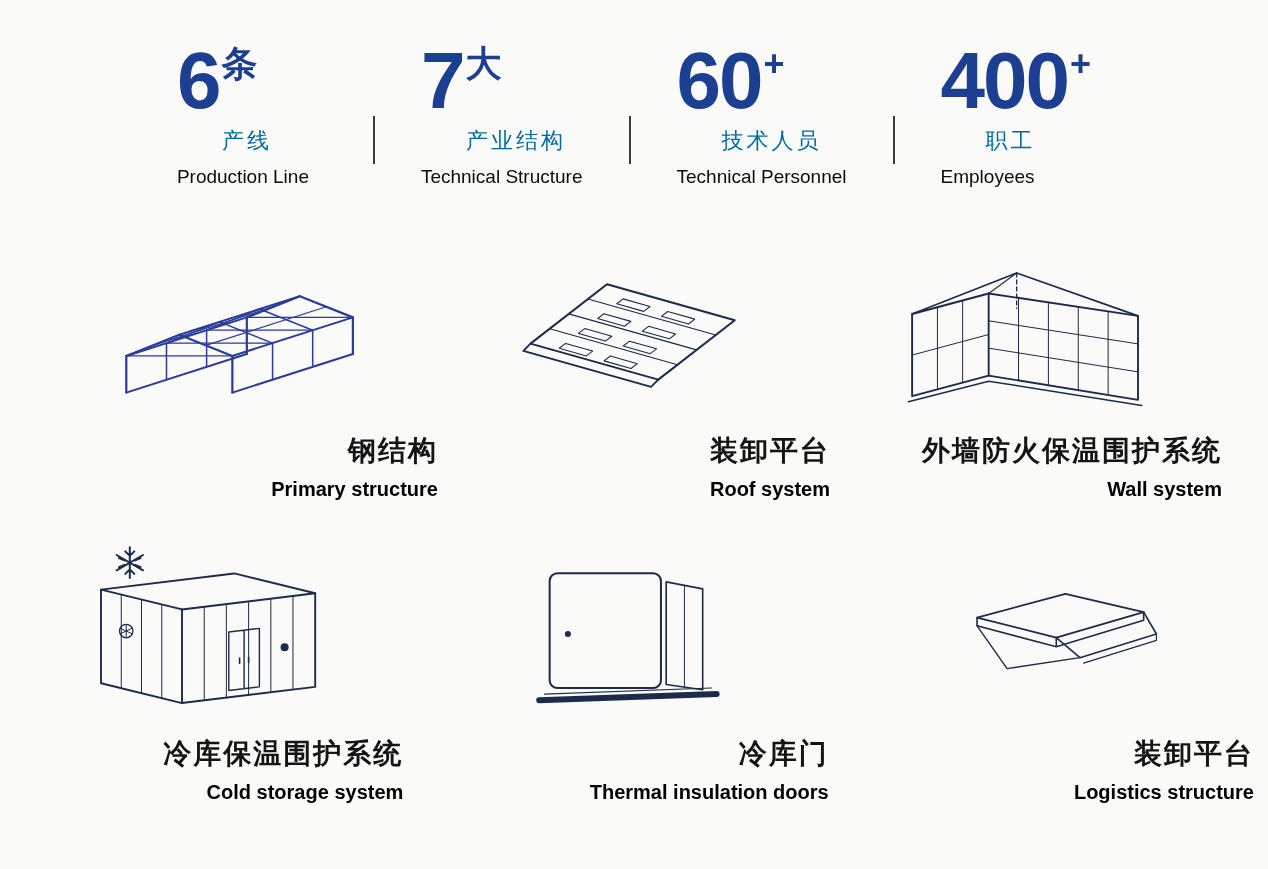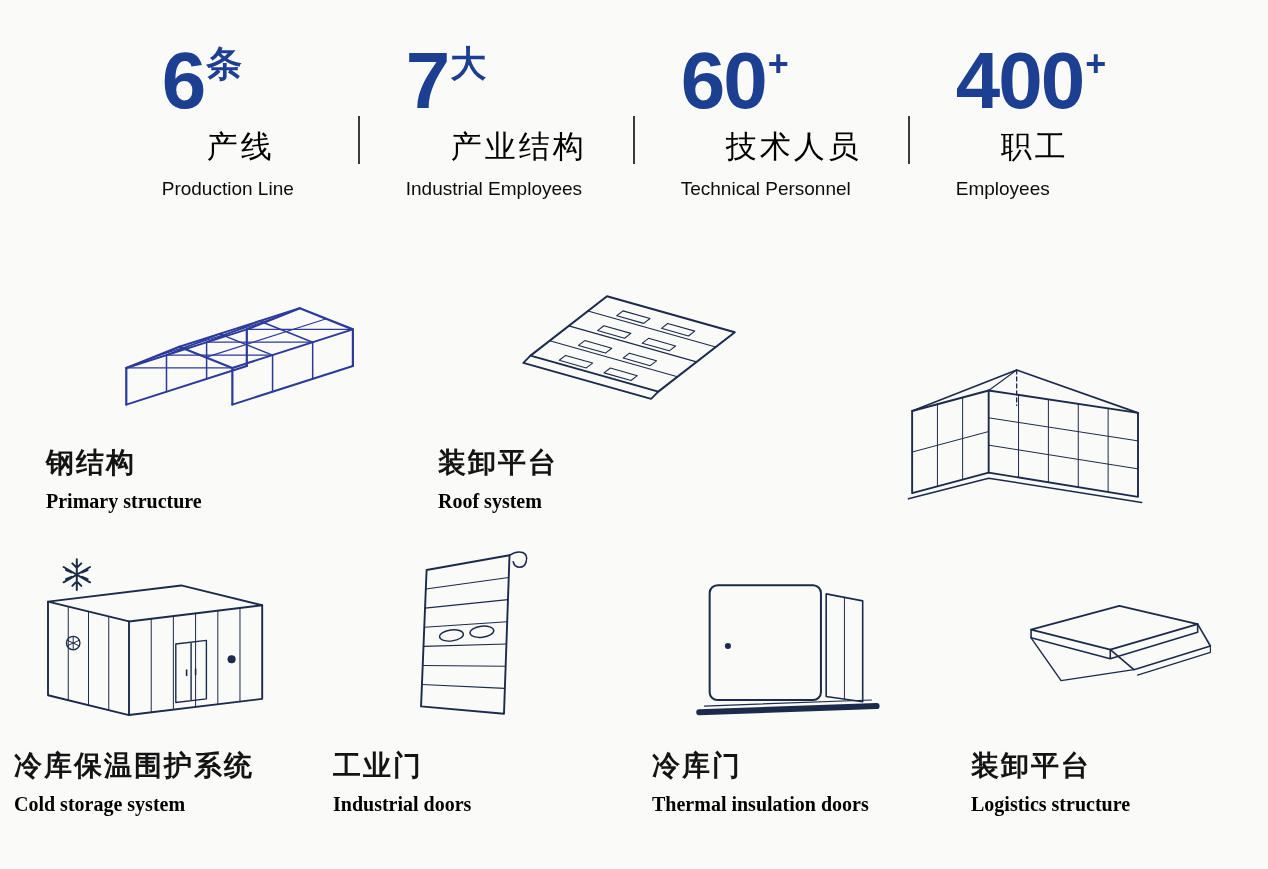--- a/index.html
+++ b/index.html
@@ -17,29 +17,29 @@
     display: flex; justify-content: center; align-items: flex-start;
     padding-top: 44px; gap: 46px;
   }
   .stat { text-align: left; min-width: 150px; }
   .stat-number {
     display: flex; align-items: flex-start;
     color: var(--accent, #1d3f92); font-weight: bold;
   }
   .stat-value { font-size: 80px; line-height: 0.92; letter-spacing: -2px; }
   .stat-unit  { font-size: 36px; line-height: 1; margin-top: 2px; margin-left: 2px; }
-  .stat-label-zh { font-size: 31px; margin-top: 8px; letter-spacing: 3px; color: #000000; margin-left: 45px; }
+  .stat-label-zh { font-size: 22px; margin-top: 8px; letter-spacing: 3px; color: #0369a1; margin-left: 45px; }
   .stat-label-en { font-size: 19px; font-weight: normal; margin-top: 10px; color: #0c0c0c; }
   .stat-divider { width: 2px; height: 48px; background: #3c3c3c; margin-top: 72px; flex: 0 0 2px; }
 
   
   .row { display: flex; align-items: flex-end; }
   .row-top { margin-top: 30px; padding: 0 46px; }
   .row-bottom { margin-top: 26px; padding: 0 14px; gap: 36px; }
-  .product { flex: 1; text-align: left; margin: 0; font-family: Liberation Serif, serif; }
+  .product { flex: 1; text-align: right; margin: 0; }
   .illus {
     height: 198px; display: flex;
     align-items: flex-end; justify-content: center;
     padding-bottom: 4px;
   }
   .row-bottom .illus { height: 192px; }
   .cap-zh { font-size: 28px; font-weight: 600; letter-spacing: 2px; color: #141414; margin-top: 16px; }
   .cap-en { font-size: 20px; font-weight: 600; margin-top: 8px; color: #000000; }
 
   .illus svg { color: var(--ink, #1c2b4a); }
@@ -63,21 +63,21 @@
     </div>
 
     <div class="stat-divider"></div>
 
     <div class="stat">
       <div class="stat-number">
         <span class="stat-value">7</span>
         <span class="stat-unit">大</span>
       </div>
       <div class="stat-label-zh">产业结构</div>
-      <div class="stat-label-en">Industrial Employees</div>
+      <div class="stat-label-en">Technical Structure</div>
     </div>
 
     <div class="stat-divider"></div>
 
     <div class="stat">
       <div class="stat-number">
         <span class="stat-value">60</span>
         <span class="stat-unit">+</span>
       </div>
       <div class="stat-label-zh">技术人员</div>
@@ -147,20 +147,24 @@
           <path stroke-width="1.7" d="M18 60 L130 16 L260 62"></path>
           <path stroke-width="1.1" d="M100 38 L130 16"></path>
           <path stroke-width="1.3" stroke-dasharray="4 3" d="M130 16 L130 54"></path>
           <path stroke-width="1" d="M132 42.8 L132 131.2 M164 47.6 L164 136.4 M196 52.4 L196 141.6 M228 57.2 L228 146.8"></path>
           <path stroke-width="1" d="M100 67.3 L260 92 M100 96.6 L260 122"></path>
           <path stroke-width="1" d="M45.1 52.7 L45.1 140.7 M72.1 45.5 L72.1 133.5"></path>
           <path stroke-width="1" d="M18 104 L100 82"></path>
           <path stroke-width="1.5" d="M14 154 L100 132 L264 158"></path>
         </svg>
       </div>
+      <figcaption>
+        <div class="cap-zh">外墙防火保温围护系统</div>
+        <div class="cap-en">Wall system</div>
+      </figcaption>
     </figure>
 
   </section>
 
   <section class="row row-bottom">
 
     <figure class="product">
       <div class="illus">
         <svg width="252" height="176" viewBox="0 0 280 195" fill="none" stroke="currentColor" stroke-linecap="round" stroke-linejoin="round">
           <path stroke-width="2" d="M52 9 L52 43 M37.3 17.5 L66.7 34.5 M37.3 34.5 L66.7 17.5
@@ -177,36 +181,20 @@
           <path stroke-width="1" d="M48 95 L48 109 M41.5 99 L54.5 105 M41.5 105 L54.5 99"></path>
           <circle cx="224" cy="120" r="4.5" fill="currentColor" stroke="none"></circle>
         </svg>
       </div>
       <figcaption>
         <div class="cap-zh">冷库保温围护系统</div>
         <div class="cap-en">Cold storage system</div>
       </figcaption>
     </figure>
 
-    <figure class="product">
-      <div class="illus">
-        <svg width="129" height="185" viewBox="30 0 140 200" fill="none" stroke="currentColor" stroke-linecap="round" stroke-linejoin="round">
-          <path stroke-width="1.9" d="M48 30 L138 14 L132 186 L42 178 Z"></path>
-          <path stroke-width="1.6" d="M138 14 C149 7 159 11 156 21 C154 29 144 29 142 21"></path>
-          <path stroke-width="1.1" d="M47.2 50.7 L137.2 38.1 M46.3 71.4 L136.3 62.2 M45.5 92.2 L135.5 86.2
-                                       M44.6 112.9 L134.6 110.3 M43.8 133.6 L133.8 134.4 M42.9 154.3 L132.9 158.5"></path>
-          <ellipse stroke-width="1.4" cx="75" cy="101" rx="13" ry="6" transform="rotate(-7 75 101)"></ellipse>
-          <ellipse stroke-width="1.4" cx="108" cy="97" rx="13" ry="6" transform="rotate(-7 108 97)"></ellipse>
-        </svg>
-      </div>
-      <figcaption>
-        <div class="cap-zh">工业门</div>
-        <div class="cap-en">Industrial doors</div>
-      </figcaption>
-    </figure>
 
     <figure class="product">
       <div class="illus">
         <svg width="200" height="161" viewBox="0 0 230 185" fill="none" stroke="currentColor" stroke-linecap="round" stroke-linejoin="round">
           <rect stroke-width="2" x="18" y="22" width="128" height="132" rx="9"></rect>
           <circle cx="39" cy="92" r="3.5" fill="currentColor" stroke="none"></circle>
           <path stroke-width="1.6" d="M152 32 L194 40 L194 156 L152 150 Z"></path>
           <path stroke-width="1" d="M173 36 L173 153"></path>
           <path stroke-width="1.2" d="M12 161 L204 154"></path>
           <path stroke-width="6" d="M6 168 L210 161"></path>

